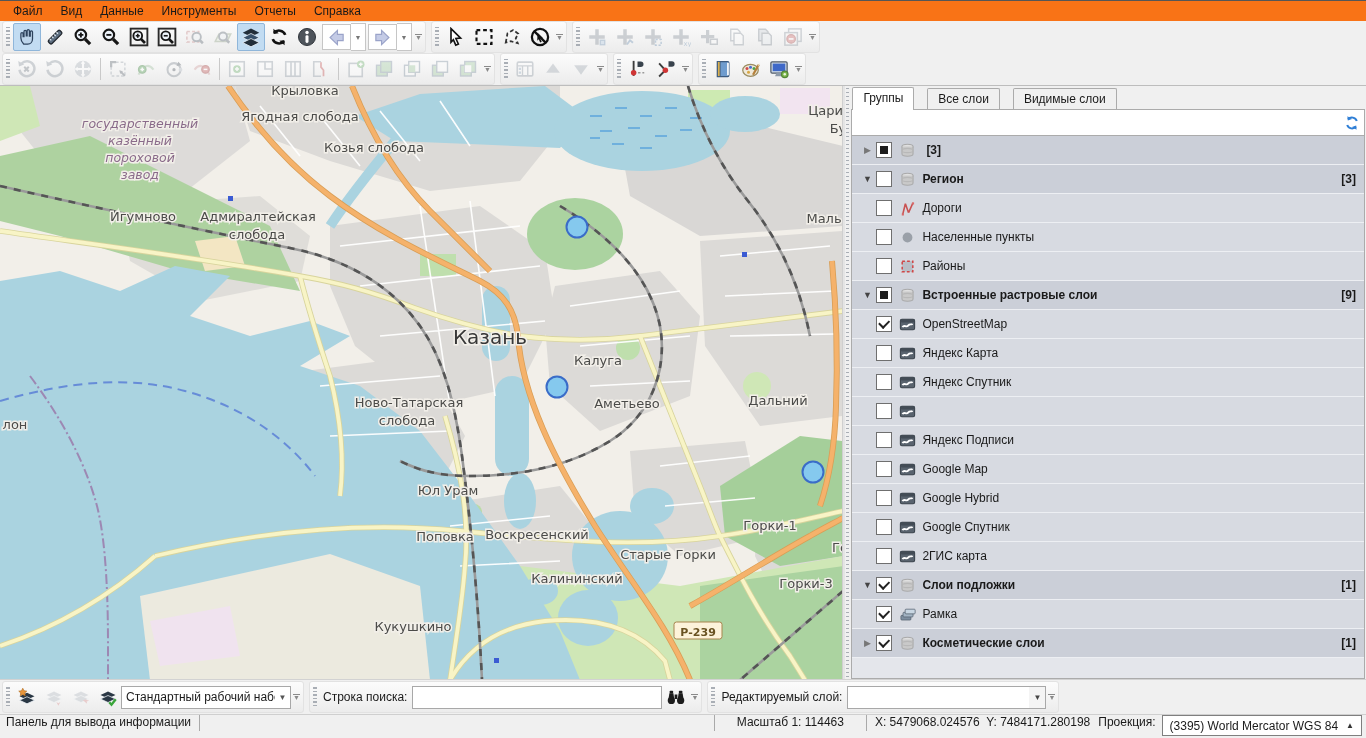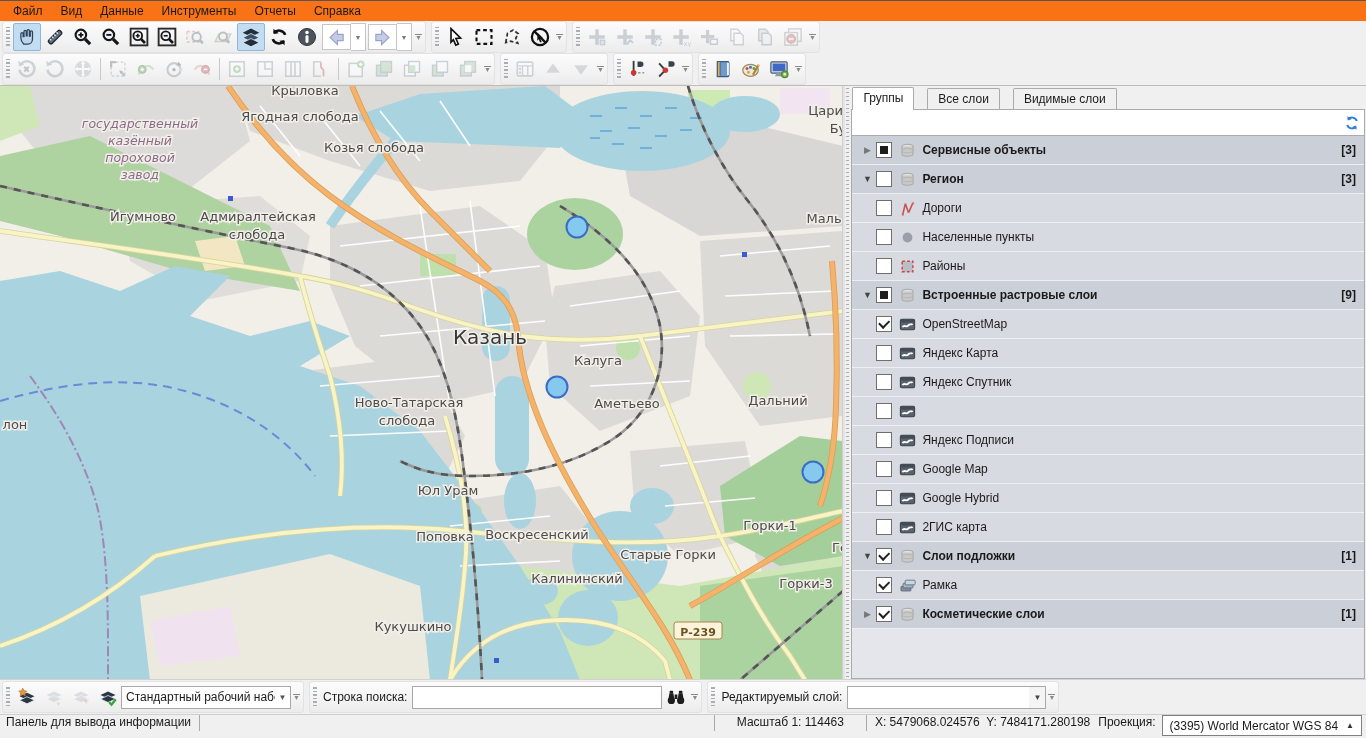--- a/index.html
+++ b/index.html
@@ -880,21 +880,20 @@
           </svg>
       </div>
     </div>
     <div class="tree" id="layer-tree">
         <div class="trow group">
           <span class="texp" style="color: rgb(119, 119, 119);">▶</span>
           <div class="cb mixed"></div>
           <svg class="ticon">
             <use href="#i-group-layers"></use>
           </svg>
-          <span class="tlabel">Сервисные объекты</span>
           <span class="tcount">[3]</span>
         </div>
         <div class="trow group">
           <span class="texp">▼</span>
           <div class="cb"></div>
           <svg class="ticon">
             <use href="#i-group-layers"></use>
           </svg>
           <span class="tlabel">Регион</span>
           <span class="tcount">[3]</span>
@@ -979,20 +978,28 @@
           </svg>
           <span class="tlabel">Google Map</span>
         </div>
         <div class="trow">
           <span class="texp"></span>
           <div class="cb"></div>
           <svg class="ticon">
             <use href="#i-raster-layer"></use>
           </svg>
           <span class="tlabel">Google Hybrid</span>
+        </div>
+        <div class="trow">
+          <span class="texp"></span>
+          <div class="cb"></div>
+          <svg class="ticon">
+            <use href="#i-raster-layer"></use>
+          </svg>
+          <span class="tlabel">Google Спутник</span>
         </div>
         <div class="trow">
           <span class="texp"></span>
           <div class="cb"></div>
           <svg class="ticon">
             <use href="#i-raster-layer"></use>
           </svg>
           <span class="tlabel">2ГИС карта</span>
         </div>
         <div class="trow group">

